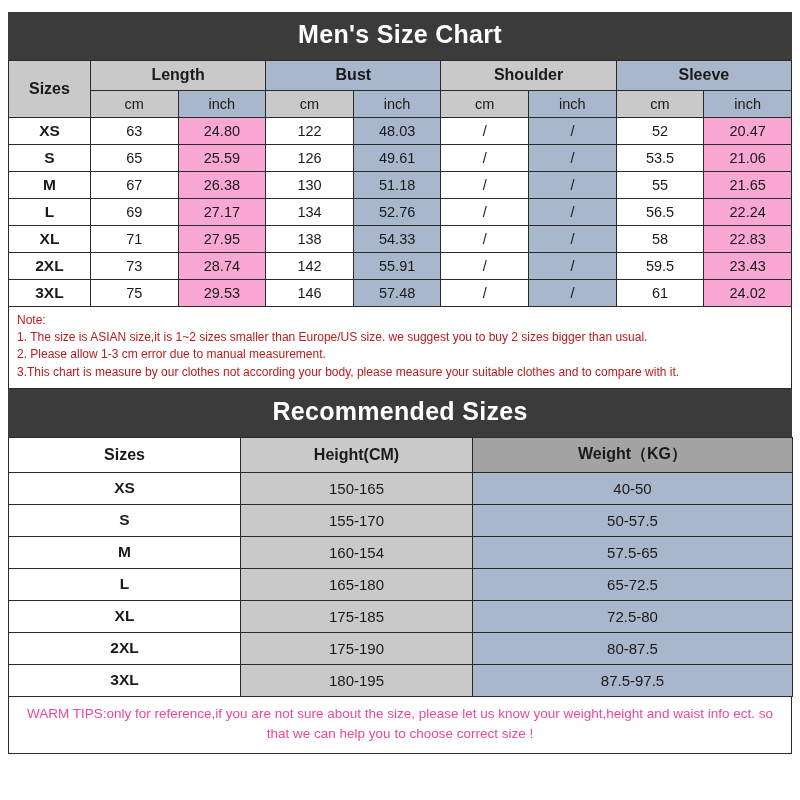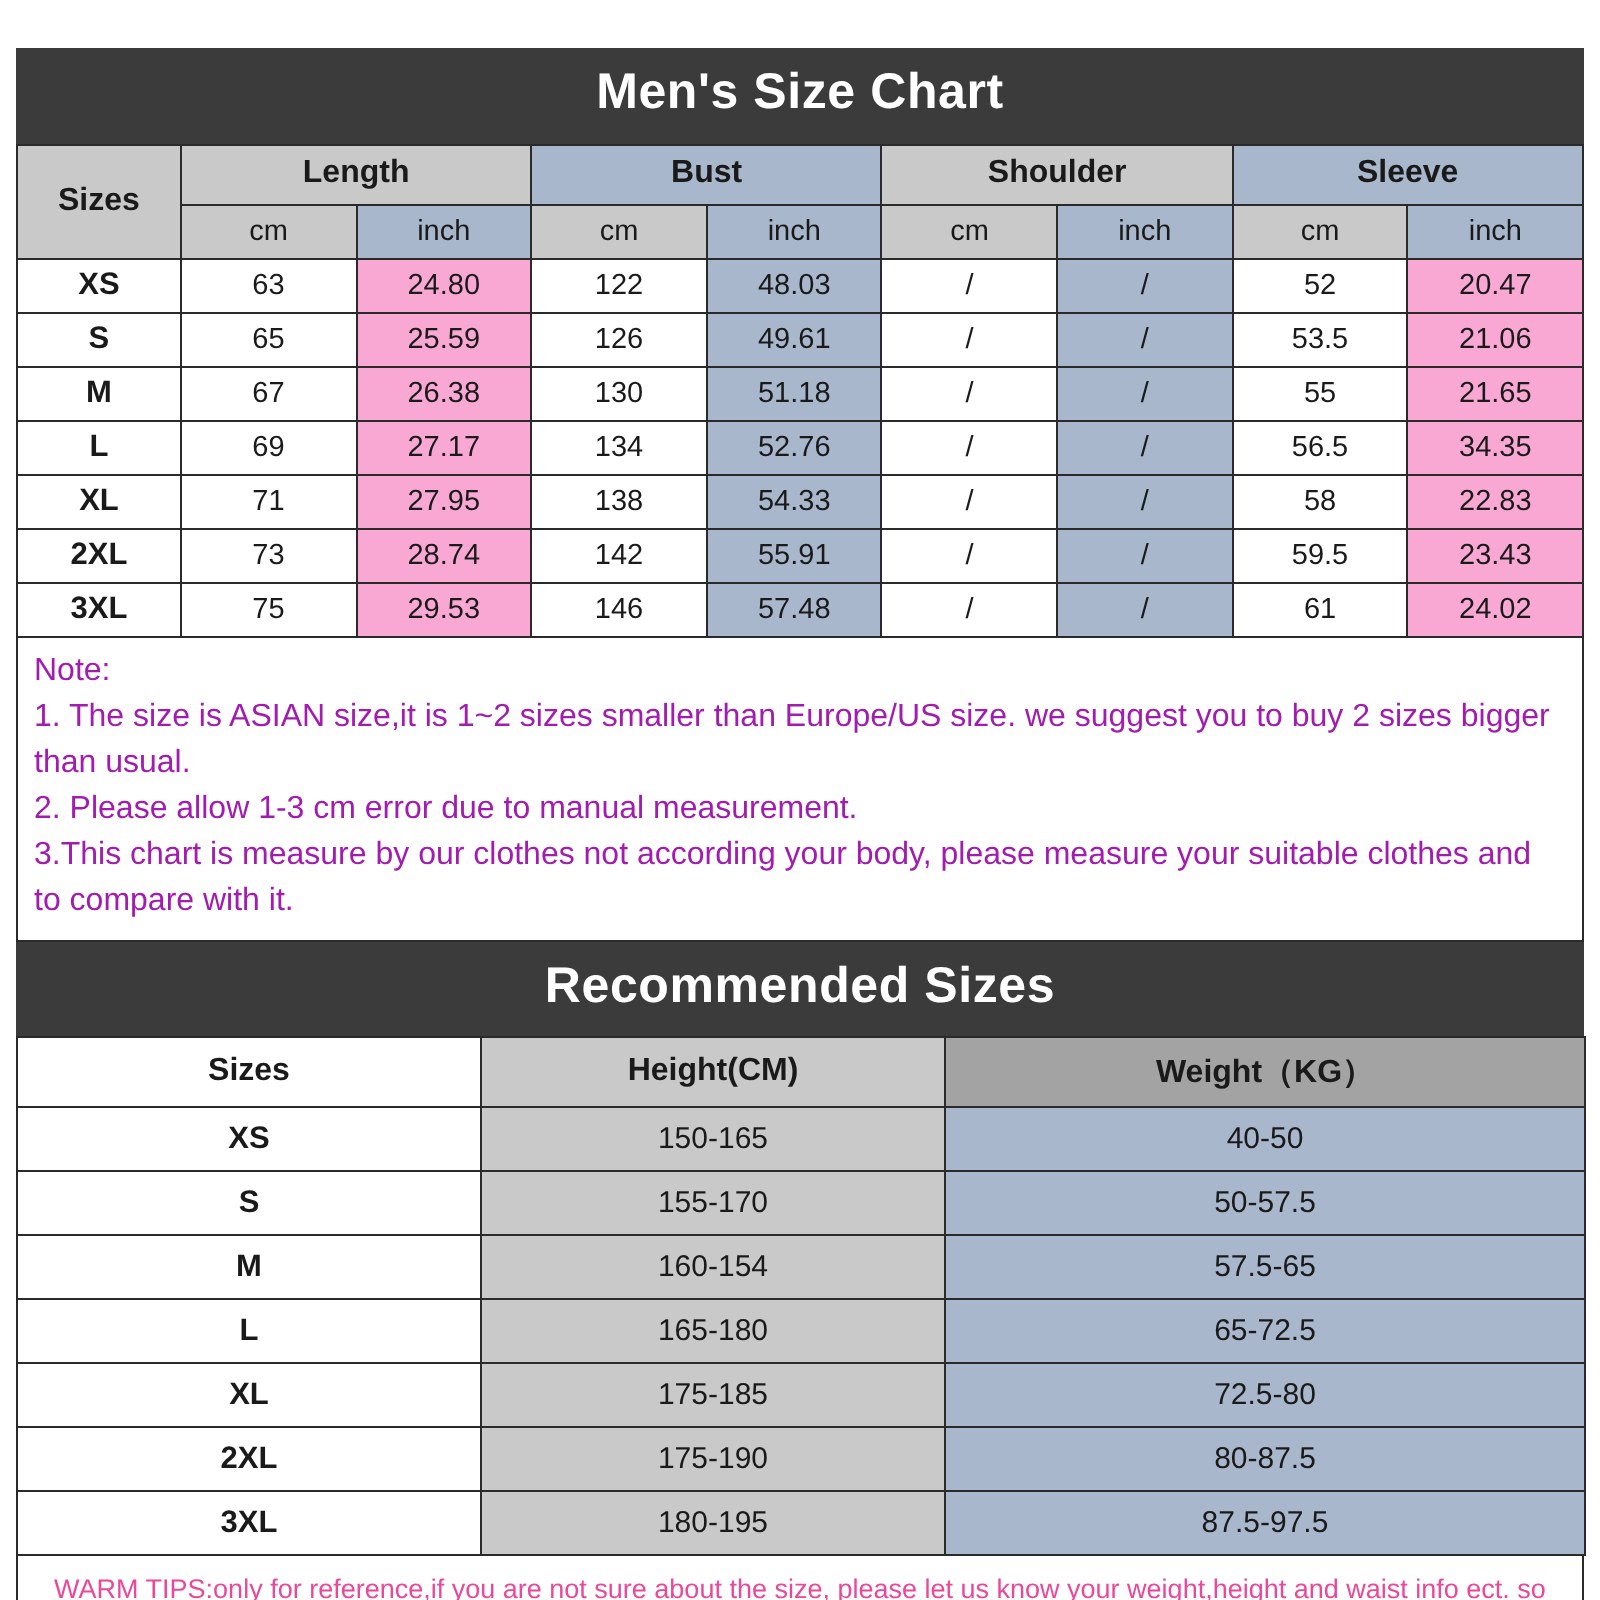--- a/index.html
+++ b/index.html
@@ -12,21 +12,21 @@
     height: 800px;
     font-family: "Liberation Sans", sans-serif;
     color: #1a1a1a;
     overflow: hidden;
   }
   .page {
     width: 800px;
     height: 800px;
     position: relative;
     box-sizing: border-box;
-    padding: 24px 8px 6px 8px;
+    padding: 12px 8px 6px 8px;
     background: #ffffff;
   }
 
   
   .title-bar {
     background: #3b3b3b;
     color: #ffffff;
     text-align: center;
     font-size: 25px;
     font-weight: bold;
@@ -89,22 +89,22 @@
   .size-table .inch.blue {
     background: #a8b7cc;
     margin-left: 24px;
   }
 
   
   .note {
     border: 1px solid #2a2a2a;
     border-top: none;
     padding: 5px 8px 7px 8px;
-    color: #a21caf;
-    font-size: 16px;
+    color: #b91c1c;
+    font-size: 12px;
     line-height: 1.45;
   }
   .note .line {
     white-space: normal;
   }
 
   
   .rec-table td {
     height: 31px;
     font-size: 15px;
@@ -209,21 +209,21 @@
       </tr>
       <tr>
         <td class="sizecell">L</td>
         <td class="cm">69</td>
         <td class="inch">27.17</td>
         <td class="cm">134</td>
         <td class="inch blue">52.76</td>
         <td class="cm">/</td>
         <td class="inch blue">/</td>
         <td class="cm">56.5</td>
-        <td class="inch">34.35</td>
+        <td class="inch">22.24</td>
       </tr>
       <tr>
         <td class="sizecell">XL</td>
         <td class="cm">71</td>
         <td class="inch">27.95</td>
         <td class="cm">138</td>
         <td class="inch blue">54.33</td>
         <td class="cm">/</td>
         <td class="inch blue">/</td>
         <td class="cm">58</td>

